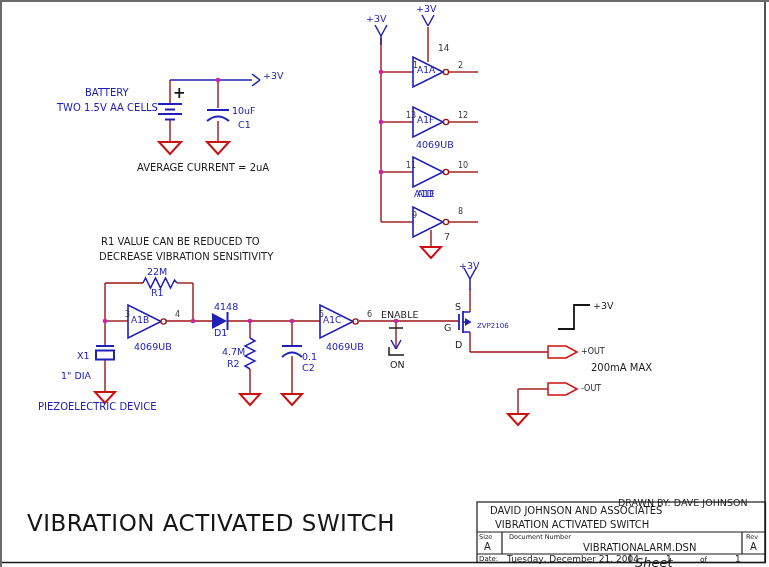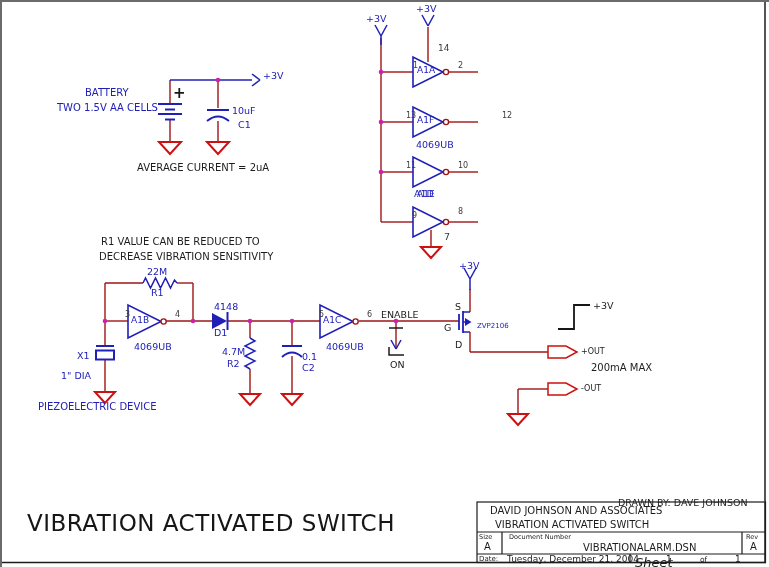--- a/index.html
+++ b/index.html
@@ -212,21 +212,21 @@
 <div class="lbl" style="left:238px;top:120px;">C1</div>
 <div class="lbl blk" style="left:137px;top:163px;font-size:10px;">AVERAGE CURRENT = 2uA</div>
 
 <div class="lbl" style="left:366px;top:14px;">+3V</div>
 <div class="lbl" style="left:416px;top:4px;">+3V</div>
 <div class="lbl pin" style="left:430px;top:44px;font-size:9px;">14</div>
 <div class="lbl pin" style="left:405px;top:62px;">1</div>
 <div class="lbl pin" style="left:450px;top:62px;">2</div>
 <div class="lbl" style="left:417px;top:66px;font-size:9px;">A1A</div>
 <div class="lbl pin" style="left:398px;top:112px;">13</div>
-<div class="lbl pin" style="left:450px;top:112px;margin-left:44px;">12</div>
+<div class="lbl pin" style="left:450px;top:112px;">12</div>
 <div class="lbl" style="left:417px;top:116px;font-size:9px;">A1F</div>
 <div class="lbl" style="left:416px;top:140px;">4069UB</div>
 <div class="lbl pin" style="left:398px;top:162px;">11</div>
 <div class="lbl pin" style="left:450px;top:162px;">10</div>
 <div class="lbl" style="left:417px;top:166px;font-size:9px;margin-top:24px;">A1E</div>
 <div class="lbl" style="left:414px;top:189px;">A1D</div>
 <div class="lbl pin" style="left:404px;top:212px;">9</div>
 <div class="lbl pin" style="left:450px;top:208px;">8</div>
 <div class="lbl pin" style="left:436px;top:232px;font-size:9.5px;">7</div>
 

